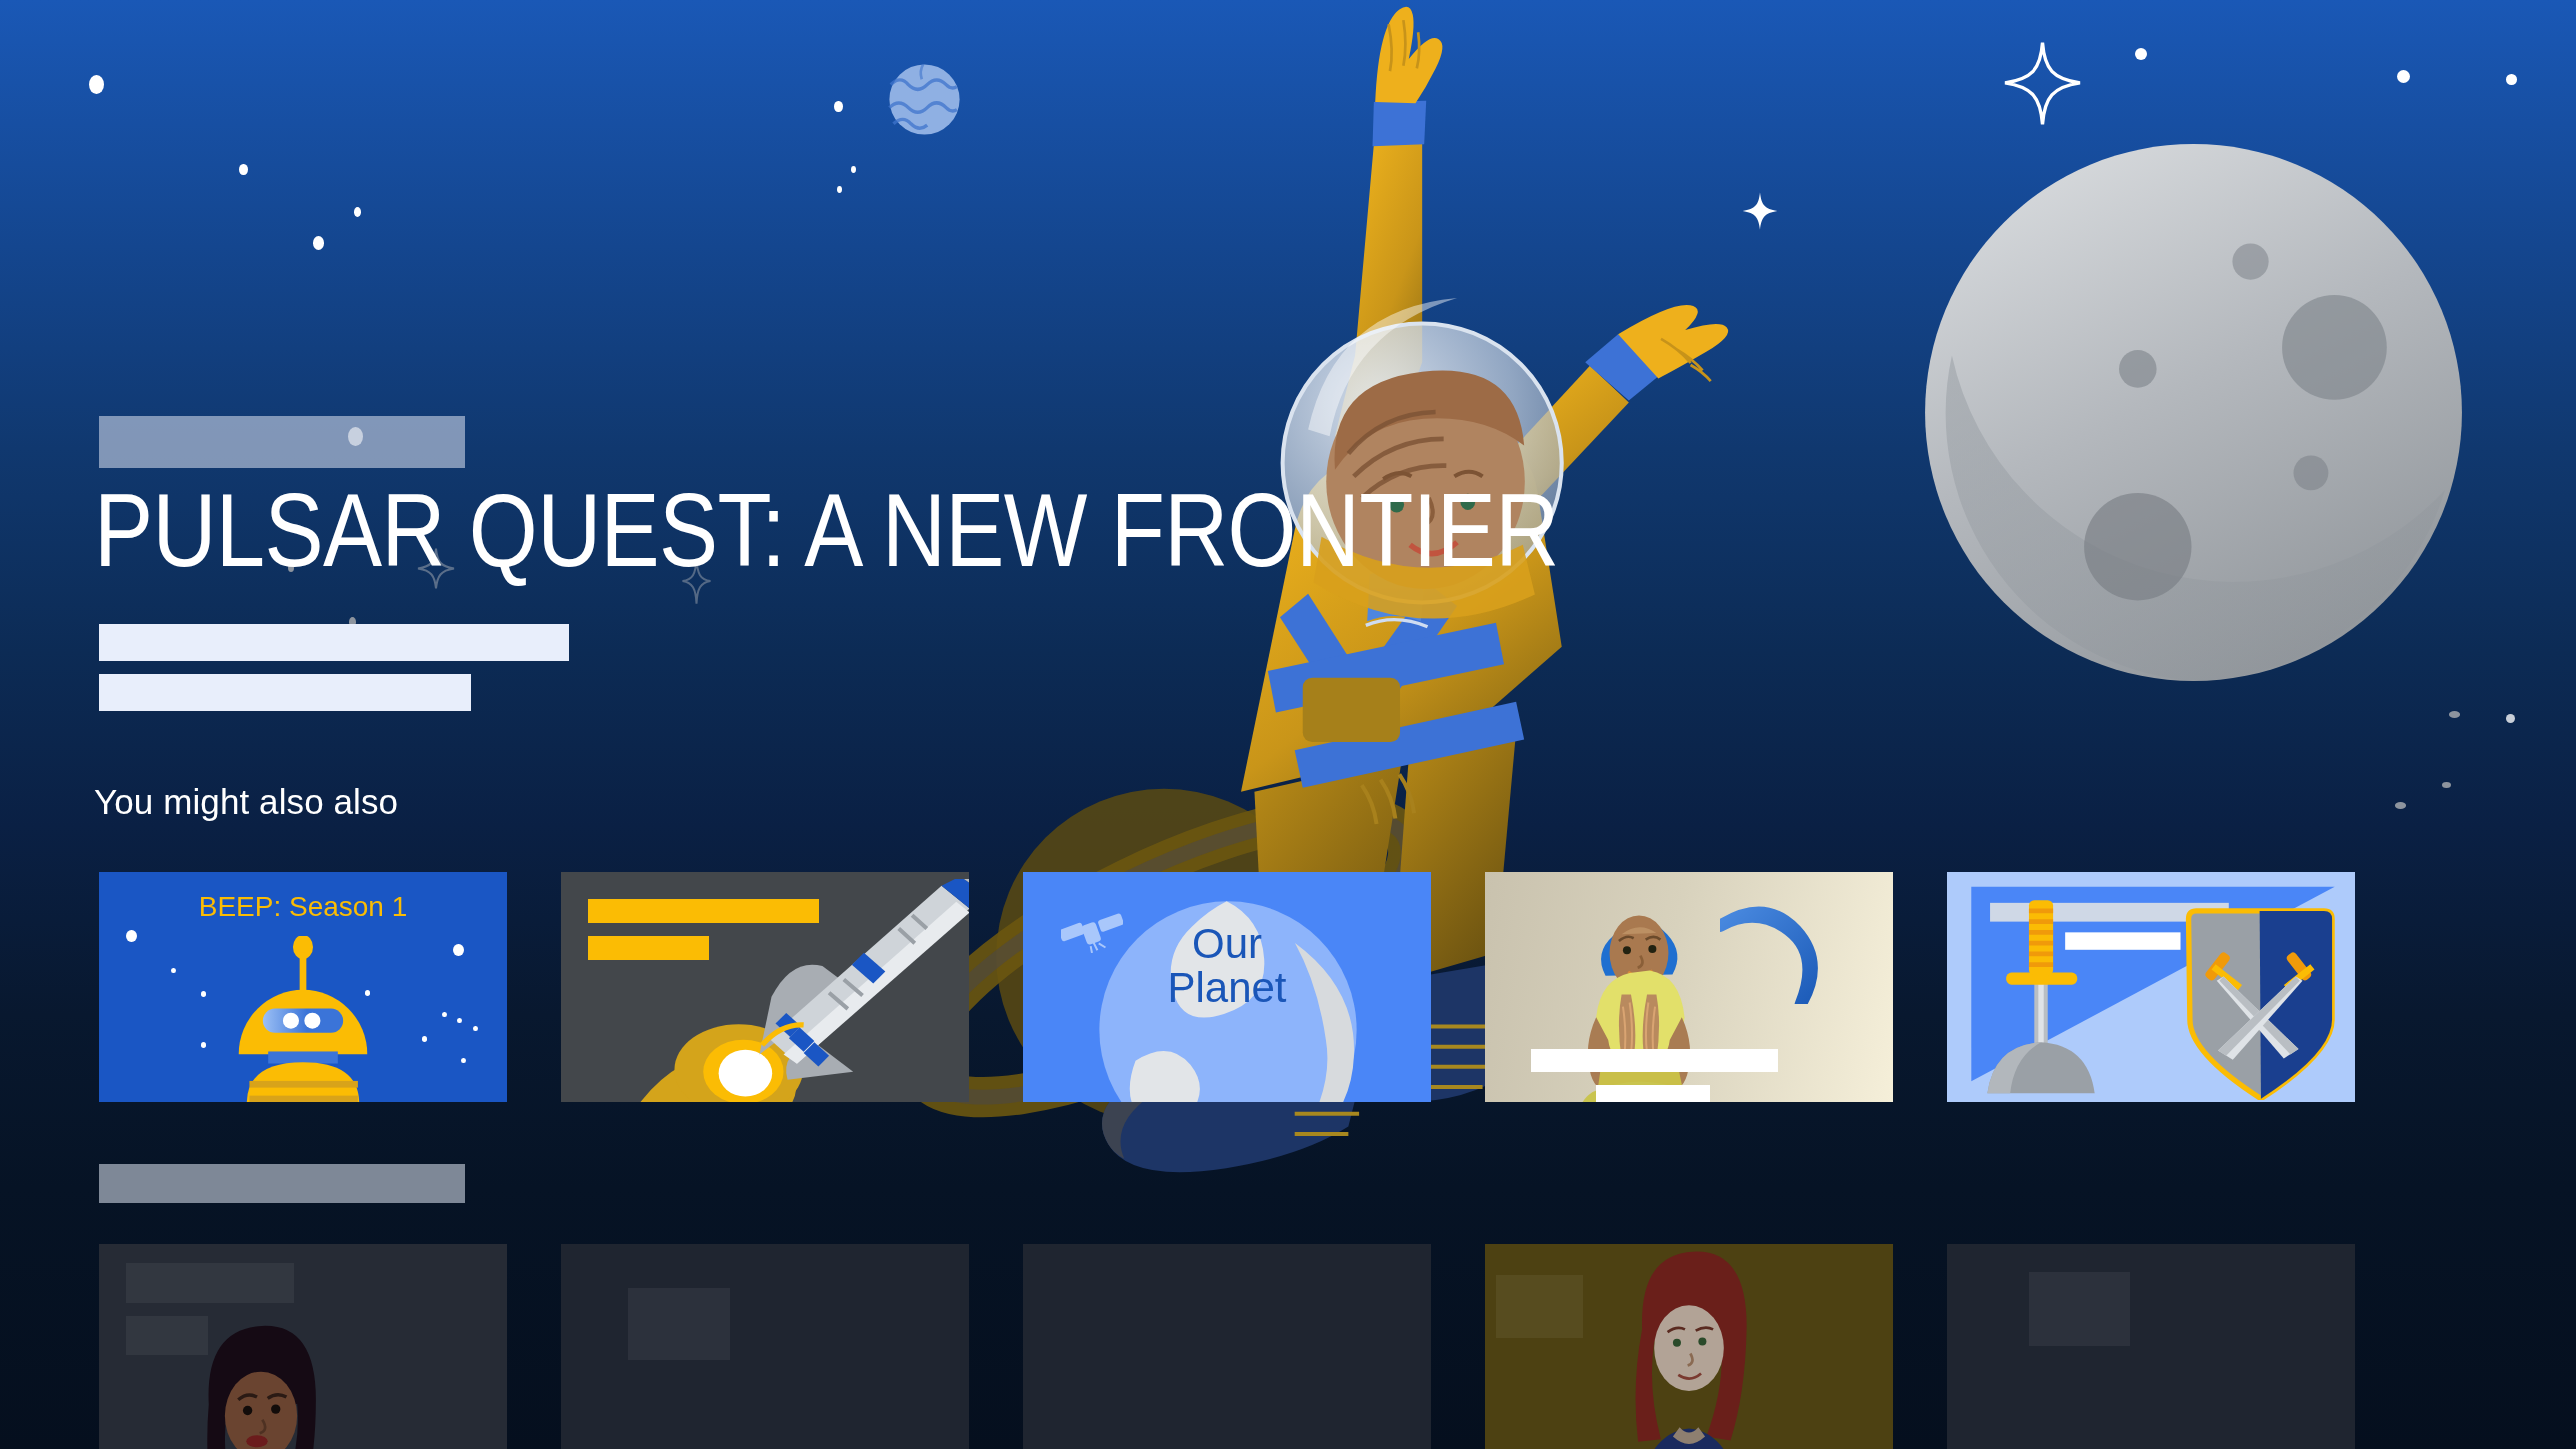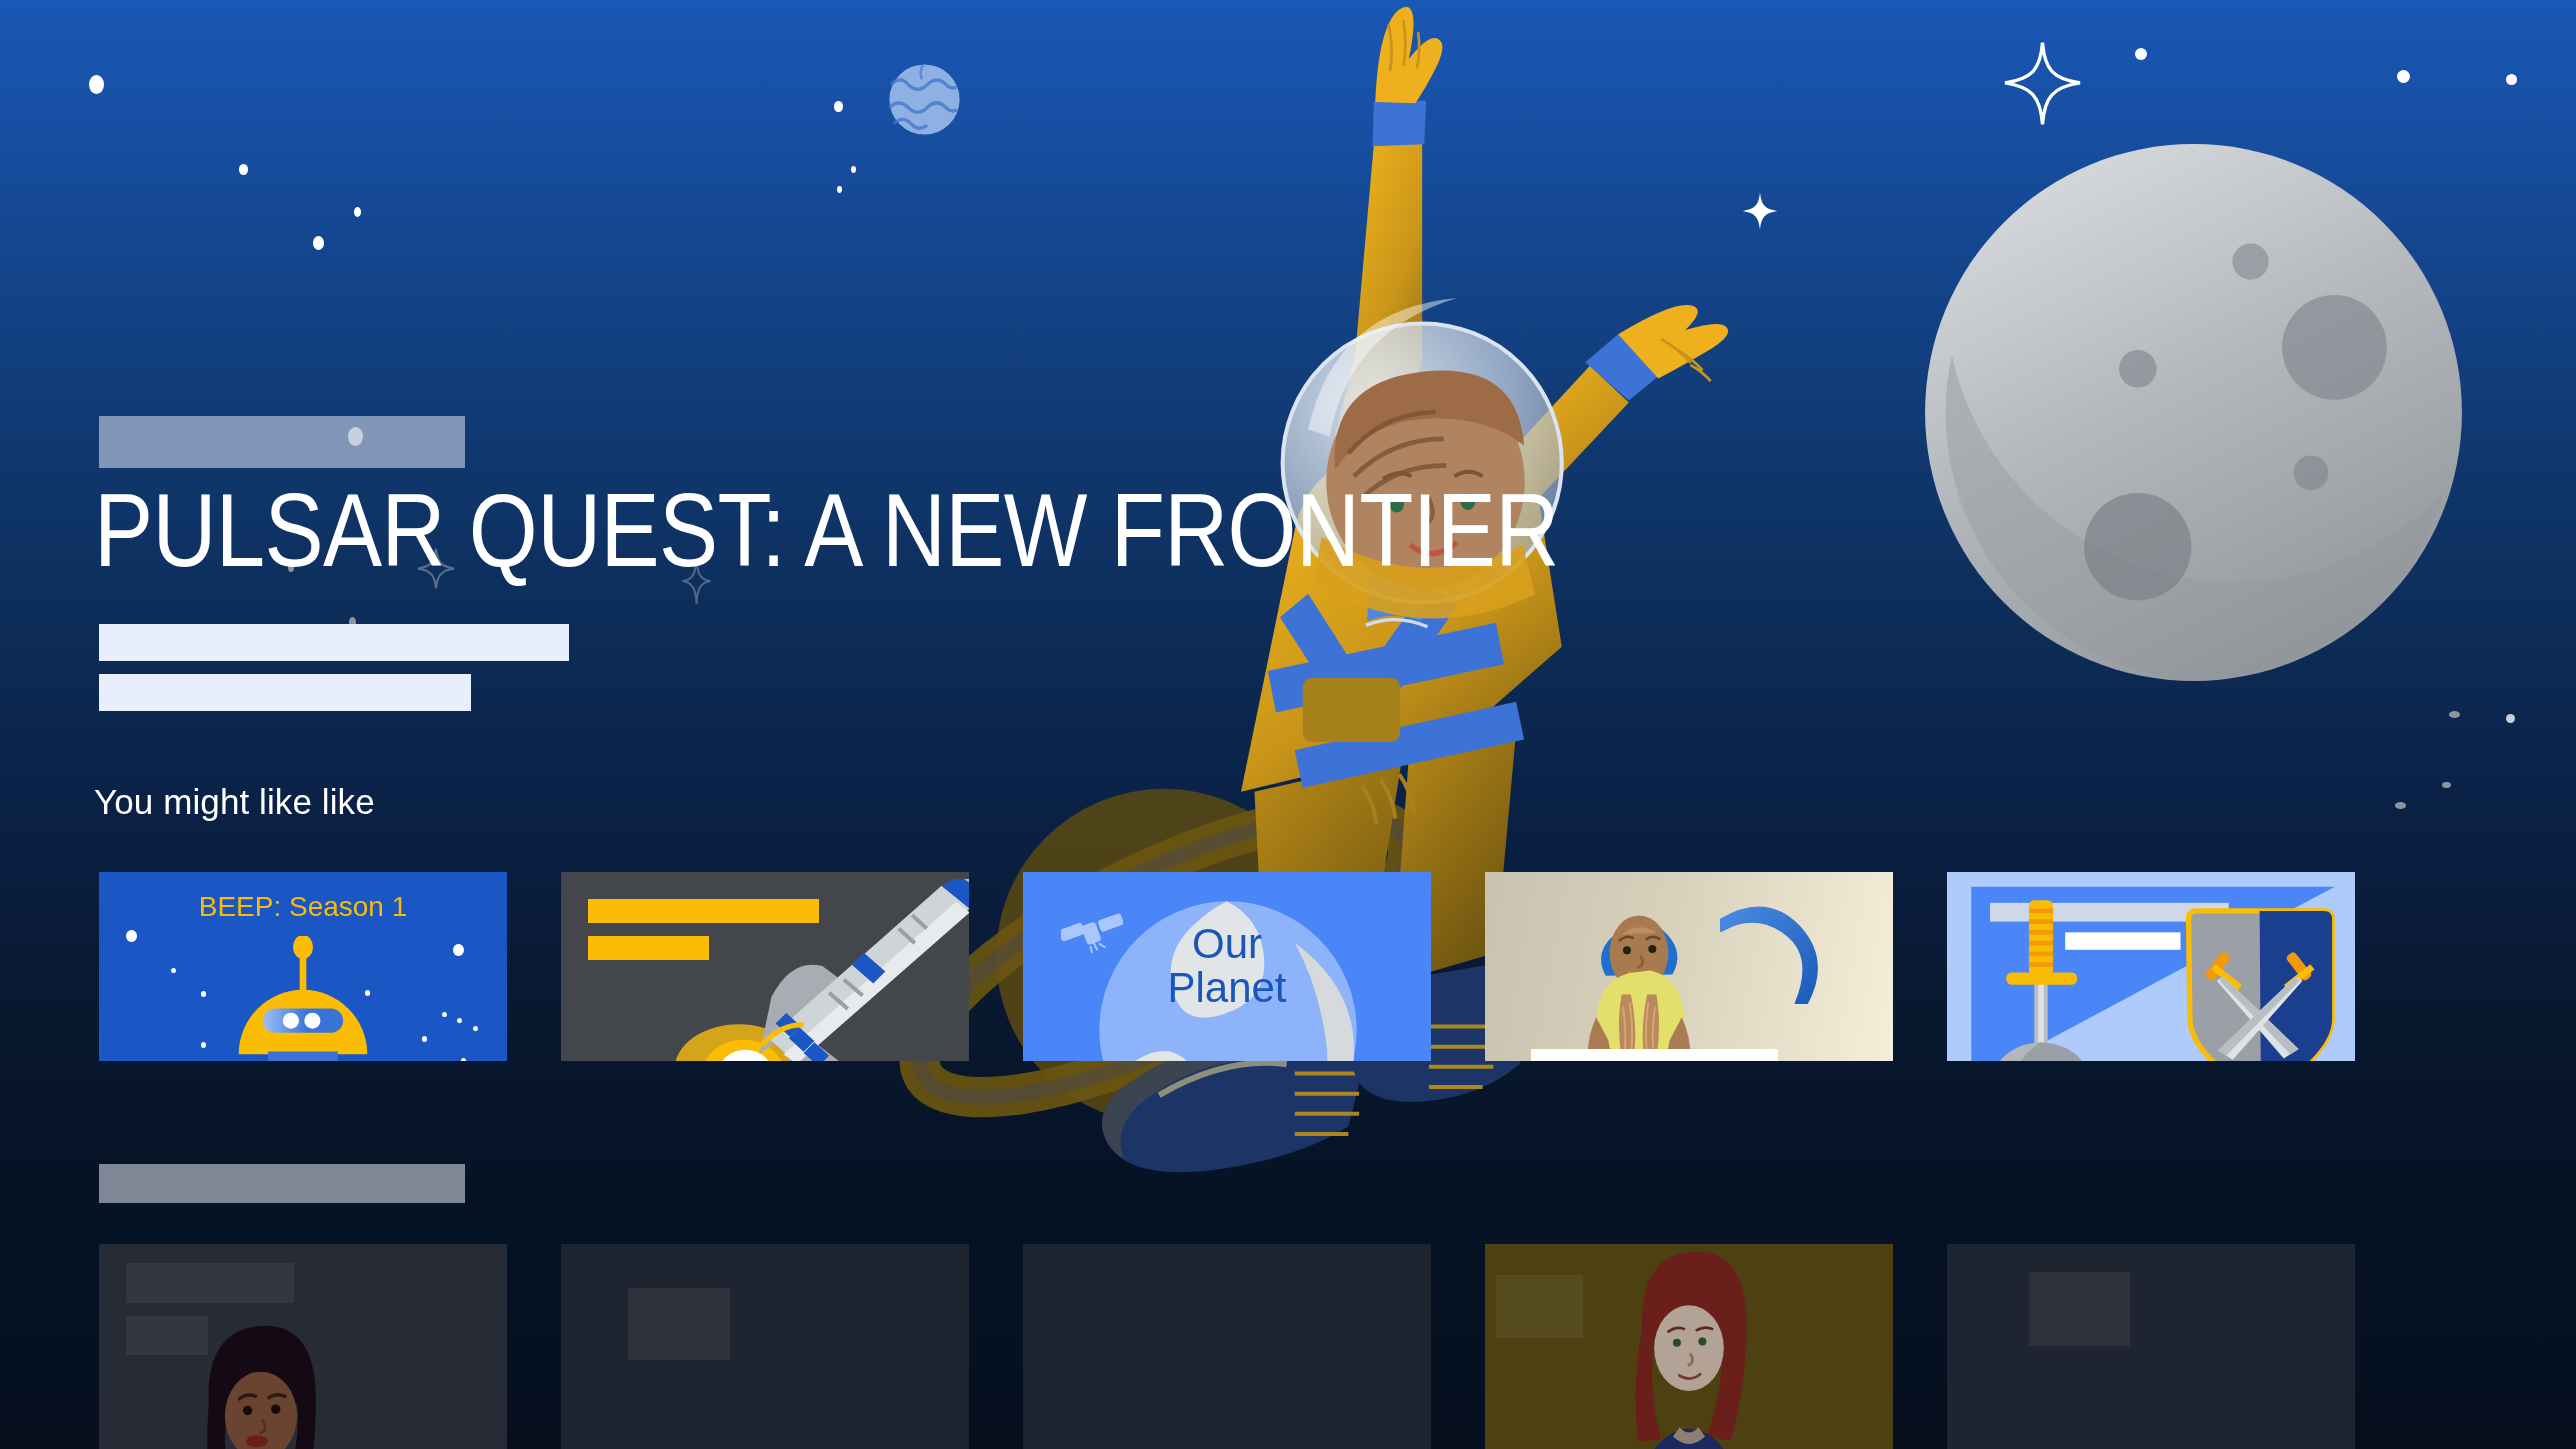--- a/index.html
+++ b/index.html
@@ -64,21 +64,21 @@
   #rail-heading {
     position:absolute; left:94px; top:782px;
     font-size:35px; color:#ffffff; font-weight:400;
     letter-spacing:0.1px;
   }
 
   
   .card-row { position:absolute; left:0; width:2576px; }
   .card {
     position:absolute;
-    width:408px; height:189px;
+    width:408px; height:230px;
     overflow:hidden;
   }
   #row-featured { top:872px; }
   #row-dim { top:1244px; }
   #row-dim .card { height:205px; }
 
   #row-placeholder {
     position:absolute; left:99px; top:1164px;
     width:366px; height:39px;
     background:rgba(173,182,195,0.72);
@@ -260,21 +260,21 @@
 
 <div id="content">
 
   <div id="title-placeholder-top"></div>
 
   <h1 id="hero-title">PULSAR QUEST: A NEW FRONTIER</h1>
 
   <div id="hero-bar-1"></div>
   <div id="hero-bar-2"></div>
 
-  <div id="rail-heading">You might like like</div>
+  <div id="rail-heading">You might also also</div>
 
   <div id="row-featured" class="card-row">
 
     <div class="card bg-beep" style="left:99px;">
       <div class="star" style="left:27px;top:58px;width:10.7px;height:12px;"></div>
       <div class="star" style="left:72px;top:96px;width:4.7px;height:5.4px;"></div>
       <div class="star" style="left:102px;top:119px;width:5.4px;height:6px;"></div>
       <div class="star" style="left:102px;top:170px;width:5.4px;height:6px;"></div>
       <div class="star" style="left:266px;top:118px;width:5.4px;height:6px;"></div>
       <div class="star" style="left:354px;top:72px;width:10.7px;height:12px;"></div>

